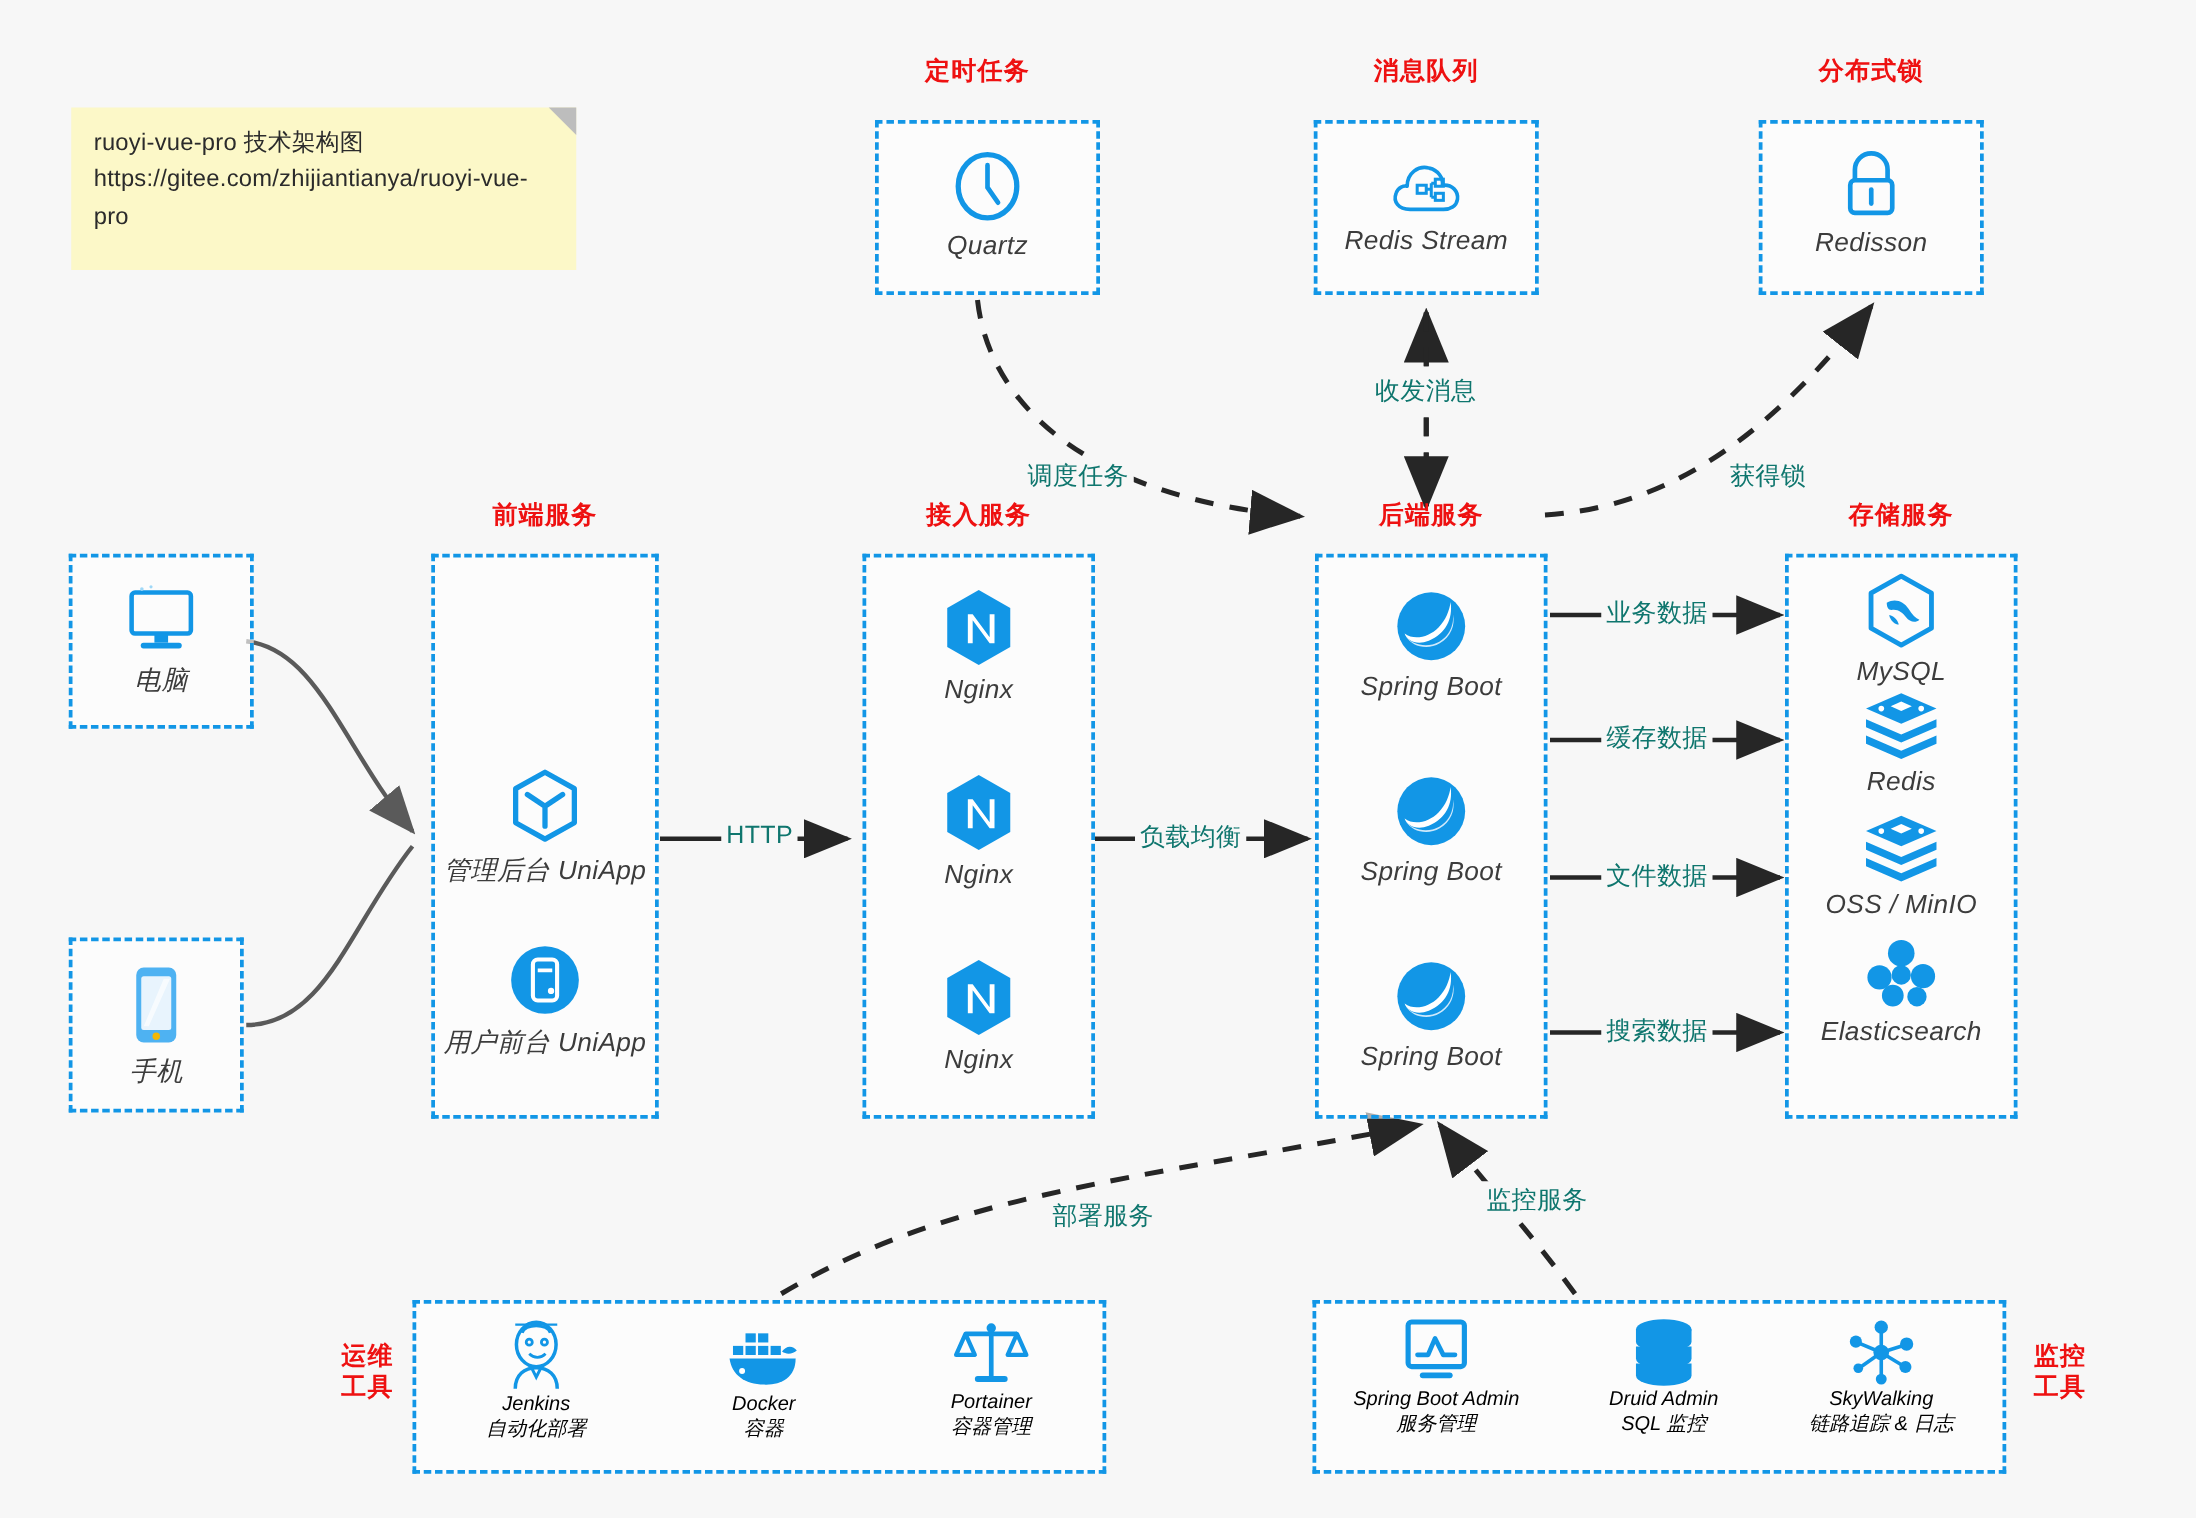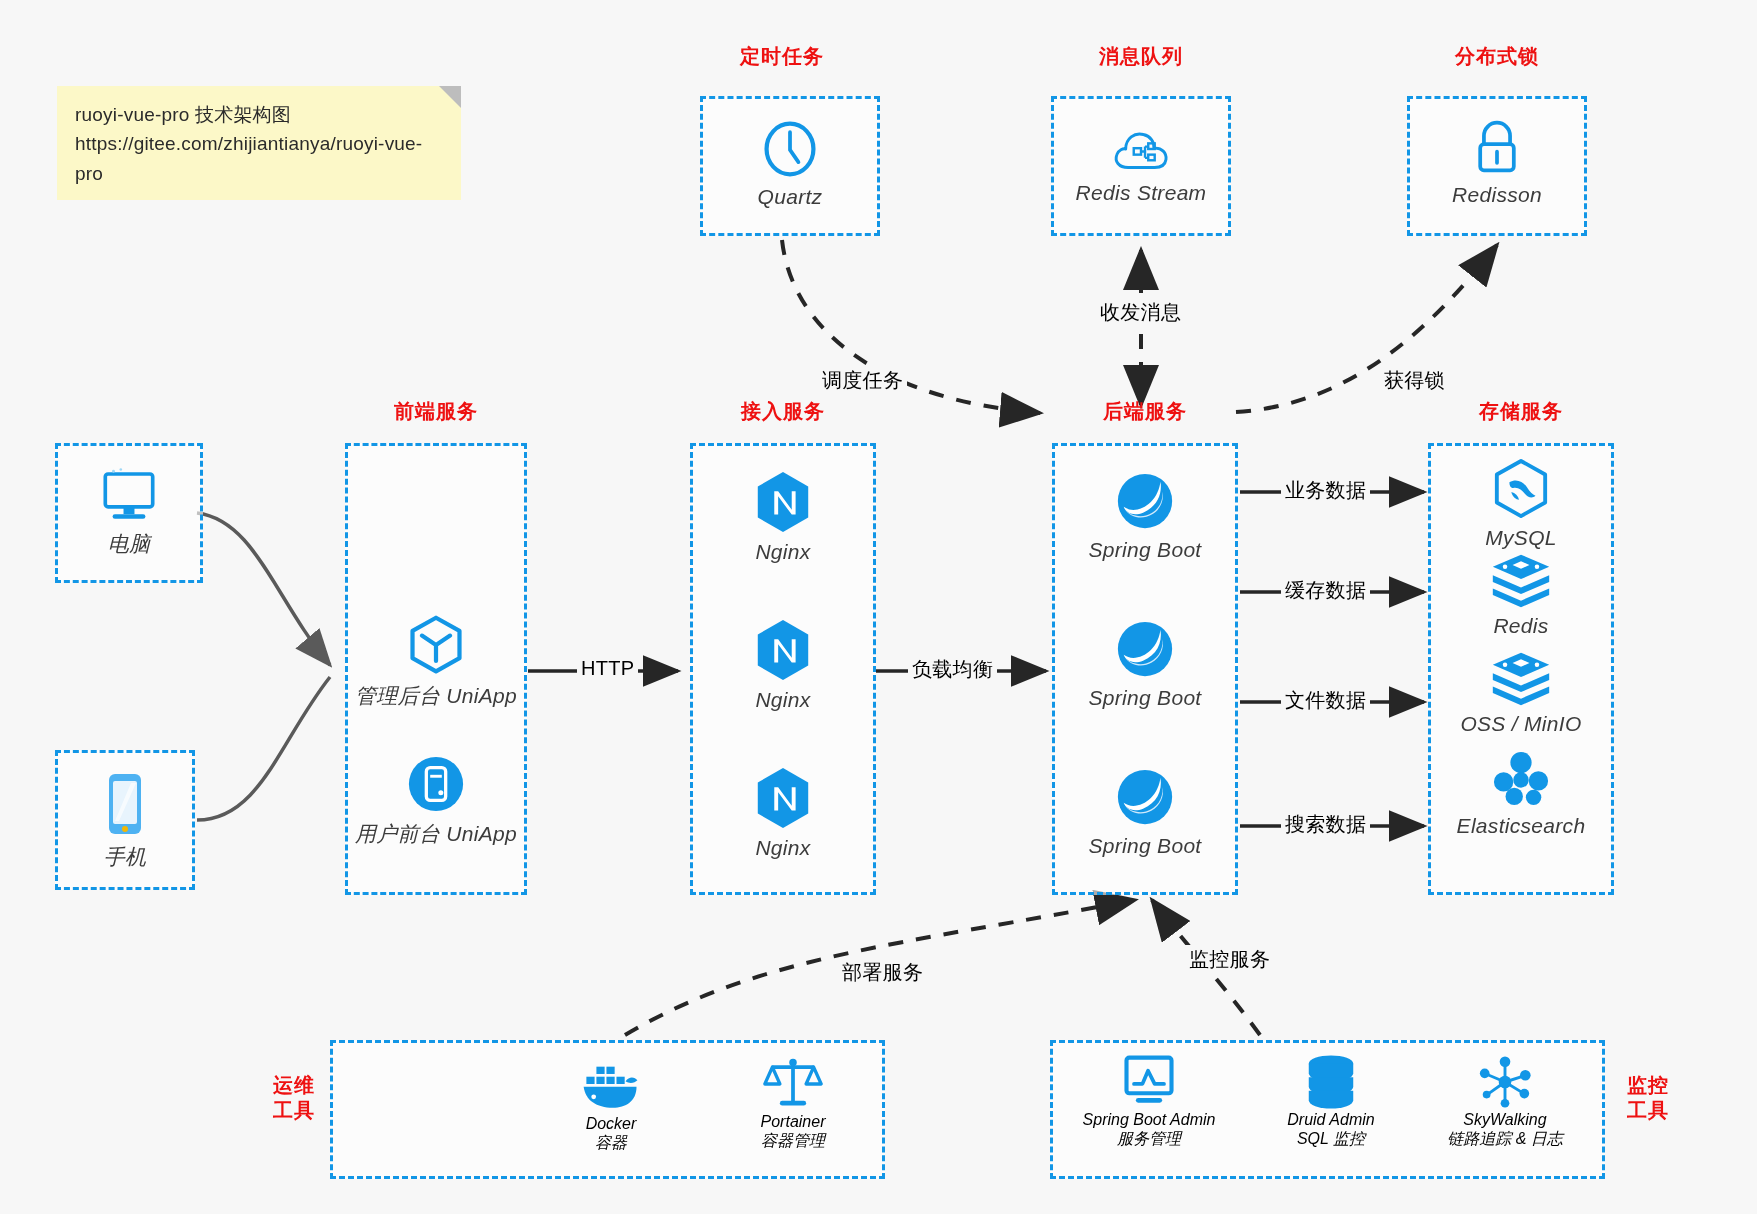--- a/index.html
+++ b/index.html
@@ -8,21 +8,21 @@
     background: #f7f7f7;
     font-family: "Liberation Sans", "DejaVu Sans", sans-serif;
     overflow: hidden;
   }
   #stage { position: relative; width: 1757px; height: 1214px; }
 
   
   .note {
     position: absolute;
     background: #fcf8c8;
-    padding: 14px 18px 12px 18px;
+    padding: 14px 18px 28px 18px;
     line-height: 1.55;
     font-size: 19px;
     color: #2b2b2b;
     letter-spacing: .2px;
   }
   .note .fold {
     position: absolute; right: 0; top: 0;
     width: 0; height: 0;
     border-top: 22px solid #bdbdbd;
     border-left: 22px solid transparent;
@@ -63,21 +63,21 @@
   }
   .icon { display: block; margin: 0 auto; }
 
   
   .hnode { position: absolute; text-align: center; }
 
   
   .elabel {
     position: absolute;
     font-size: 20px;
-    color: #000000;
+    color: #0f766e;
     background: #f7f7f7;
     padding: 1px 4px;
     white-space: nowrap;
     letter-spacing: .3px;
   }
 
   svg.layer {
     position: absolute; left: 0; top: 0;
     width: 1757px; height: 1214px;
     pointer-events: none;
@@ -330,20 +330,34 @@
   <div class="elabel" style="left:1281px; top:810px;">搜索数据</div>
 
   <div class="elabel" style="left:838px; top:958px;">部署服务</div>
   <div class="elabel" style="left:1185px; top:945px;">监控服务</div>
 
   <div class="grp-title two-line" style="left:258px; top:1073px; width:72px;">
     <div>运维</div>
     <div>工具</div>
   </div>
   <div class="dbox" style="left:330px; top:1040px; width:555px; height:139px;">
+    <div class="hnode" style="left:18px; top:10px; width:156px;">
+      <svg class="icon" width="56" height="62" viewBox="0 0 60 66">
+        <ellipse cx="30" cy="24" rx="17" ry="19" fill="none" stroke="#1296e6" stroke-width="3"></ellipse>
+        <path d="M18 14 C20 6 40 6 42 14" fill="none" stroke="#1296e6" stroke-width="2.4"></path>
+        <circle cx="24" cy="22" r="2.6" fill="none" stroke="#1296e6" stroke-width="2.4"></circle>
+        <circle cx="37" cy="22" r="2.6" fill="none" stroke="#1296e6" stroke-width="2.4"></circle>
+        <path d="M24 32 C28 36 34 36 38 32" fill="none" stroke="#1296e6" stroke-width="2.4"></path>
+        <path d="M12 62 C12 50 20 44 30 44 C40 44 48 50 48 62" fill="none" stroke="#1296e6" stroke-width="3"></path>
+        <path d="M26 44 L30 52 L34 44" fill="none" stroke="#1296e6" stroke-width="2.6"></path>
+        <line x1="12" y1="7" x2="48" y2="7" stroke="#1296e6" stroke-width="2"></line>
+      </svg>
+      <div class="cap">Jenkins</div>
+      <div class="cap2">自动化部署</div>
+    </div>
 
     <div class="hnode" style="left:200px; top:10px; width:156px;">
       <svg class="icon" width="62" height="62" viewBox="0 0 68 62">
         <g fill="#1296e6">
           <rect x="18" y="12" width="9" height="8"></rect>
             <rect x="29" y="12" width="9" height="8"></rect>
           <rect x="7" y="23" width="9" height="8"></rect>
             <rect x="18" y="23" width="9" height="8"></rect>
           <rect x="29" y="23" width="9" height="8"></rect>
             <rect x="40" y="23" width="9" height="8"></rect>

